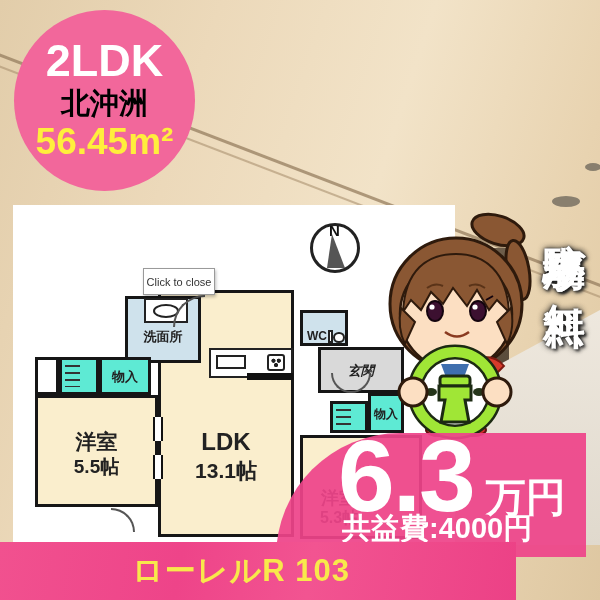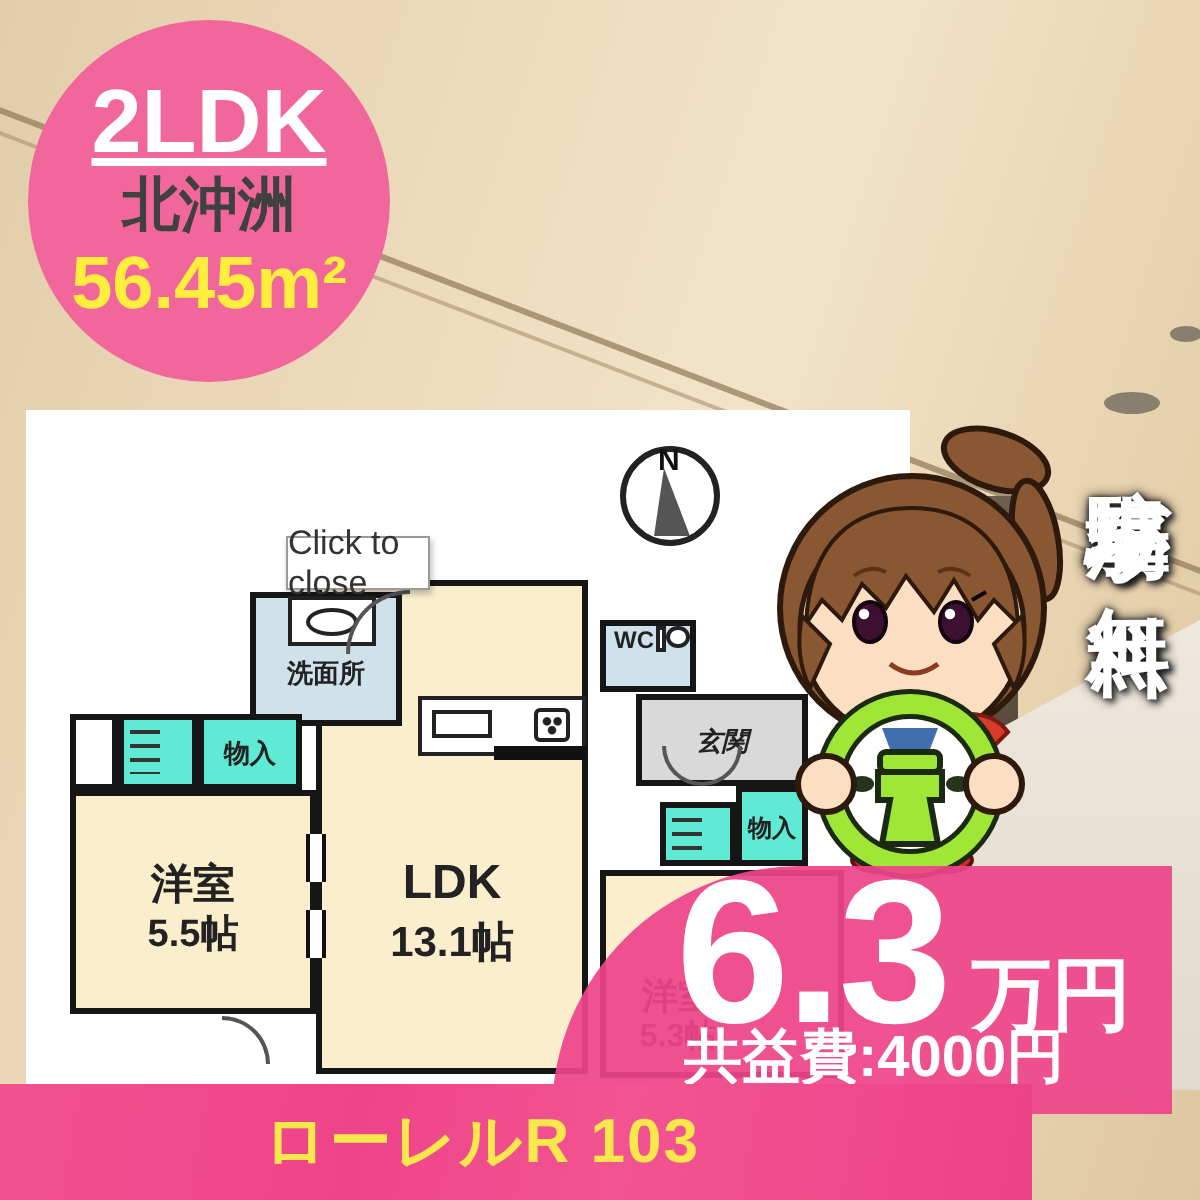--- a/index.html
+++ b/index.html
@@ -18,41 +18,41 @@
   .door-dark { position:absolute; left:486px; top:248px; width:23px; height:190px;
     background:linear-gradient(180deg,#6e5e4b,#4d4031); }
   .downlight { position:absolute; border-radius:50%; background:#897f6e; }
   .dl1 { left:552px; top:196px; width:28px; height:11px; }
   .dl2 { left:585px; top:163px; width:16px; height:8px; }
 
   
   .badge { position:absolute; left:14px; top:10px; width:181px; height:181px; border-radius:50%;
     background:#f2679b; display:flex; flex-direction:column; align-items:center; justify-content:center;
     text-align:center; z-index:50; }
-  .badge-type { color:#fff; font-size:45px; font-weight:bold; line-height:1.05;text-decoration:underline; }
-  .badge-loc  { color:#404040; font-size:29px; font-weight:bold; line-height:1.25; }
+  .badge-type { color:#fff; font-size:45px; font-weight:bold; line-height:1.05; }
+  .badge-loc  { color:#000000; font-size:29px; font-weight:bold; line-height:1.25; }
   .badge-area { color:#ffee3c; font-size:37px; font-weight:bold; line-height:1.15; }
 
   
   .floorplan { position:absolute; left:13px; top:205px; width:442px; height:337px;
     background:#fff; z-index:10; }
   .room { position:absolute; border:3px solid #161616; color:#222; font-weight:600; }
   .cream { background:#faeecd; } .blue { background:#cfe2ec; }
   .pink  { background:#5eead4; } .gray { background:#d9d9d9; }
   .rlabel { position:absolute; width:100%; text-align:center; }
 
   .compass { position:absolute; left:297px; top:18px; width:50px; height:50px;
     border:3px solid #222; border-radius:50%; }
   .compass-n { position:absolute; left:16px; top:-4px; font-weight:bold; font-size:15px; color:#111; }
   .compass-tri { position:absolute; left:14px; top:8px; width:0; height:0;
     border-left:5px solid transparent; border-right:13px solid transparent;
     border-bottom:34px solid #555; }
   .close-btn { position:absolute; left:130px; top:63px; width:72px; height:27px;
     background:#fff; border:1px solid #9a9a9a; box-shadow:1px 2px 3px rgba(0,0,0,.25);
-    font-size:17px; color:#333; display:flex; align-items:center; justify-content:center; z-index:5; }
+    font-size:11px; color:#333; display:flex; align-items:center; justify-content:center; z-index:5; }
 
   .bath { left:22px; top:85px; width:92px; height:67px; }
   .tub { position:absolute; left:5px; top:6px; width:26px; height:51px;
     background:#fff; border:2px solid #222; border-radius:9px; }
   .bath .rlabel { bottom:18px; left:14px; font-size:14px; }
   .washroom { left:112px; top:91px; width:76px; height:67px; }
   .sink-box { position:absolute; left:16px; top:-1px; width:44px; height:25px;
     background:#fff; border:2px solid #222; }
   .sink-oval { position:absolute; left:7px; top:4px; width:26px; height:14px;
     border:2px solid #222; border-radius:50%; }
@@ -75,21 +75,21 @@
   .kitchen { position:absolute; left:48px; top:55px; width:84px; height:30px;
     background:#fff; border:2px solid #222; }
   .k-sink { position:absolute; left:5px; top:5px; width:30px; height:14px; border:2px solid #222; background:#fff; }
   .k-stove { position:absolute; right:6px; top:4px; width:18px; height:17px; border:2px solid #222;
     border-radius:3px; background:
     radial-gradient(circle at 32% 36%, #222 1.8px, transparent 2.4px),
     radial-gradient(circle at 70% 36%, #222 1.8px, transparent 2.4px),
     radial-gradient(circle at 50% 70%, #222 1.8px, transparent 2.4px), #fff; }
   .k-bar { position:absolute; right:-2px; bottom:-4px; width:46px; height:7px; background:#111; }
 
-  .wc { left:287px; top:105px; width:48px; height:36px; display:flex; align-items:flex-start; padding-left:4px; }
+  .wc { left:287px; top:105px; width:48px; height:36px; display:flex; align-items:flex-end; padding-left:4px; }
   .wc-label { font-size:12px; font-weight:bold; }
   .toilet-tank { width:6px; height:13px; border:2px solid #222; background:#fff; margin-left:1px; }
   .toilet-bowl { width:15px; height:11px; border:2px solid #222; border-radius:50%; background:#fff; }
 
   .entrance { left:305px; top:142px; width:86px; height:46px; }
   .entrance .rlabel { top:12px; font-size:13px;font-style:italic; }
   .closet-hatch2 { left:317px; top:196px; width:38px; height:32px; }
   .closet-r { left:355px; top:188px; width:36px; height:40px; }
   .closet-r .rlabel { top:10px; font-size:12px; }
 

